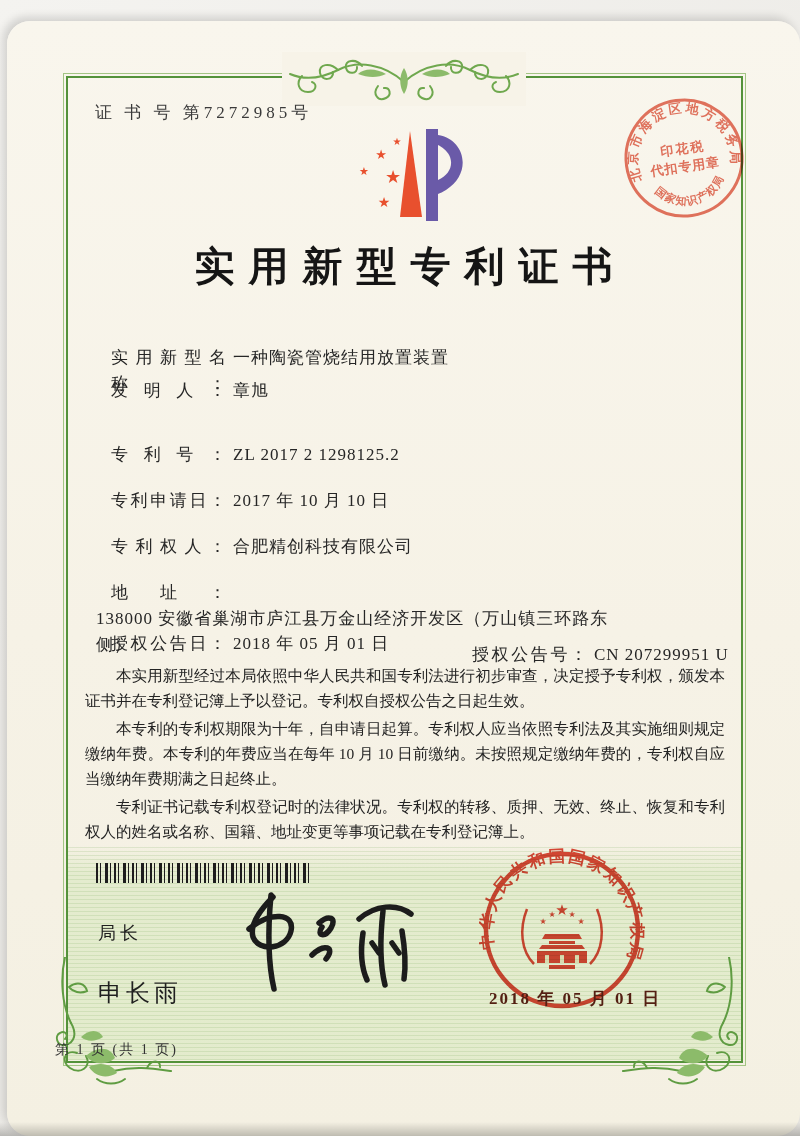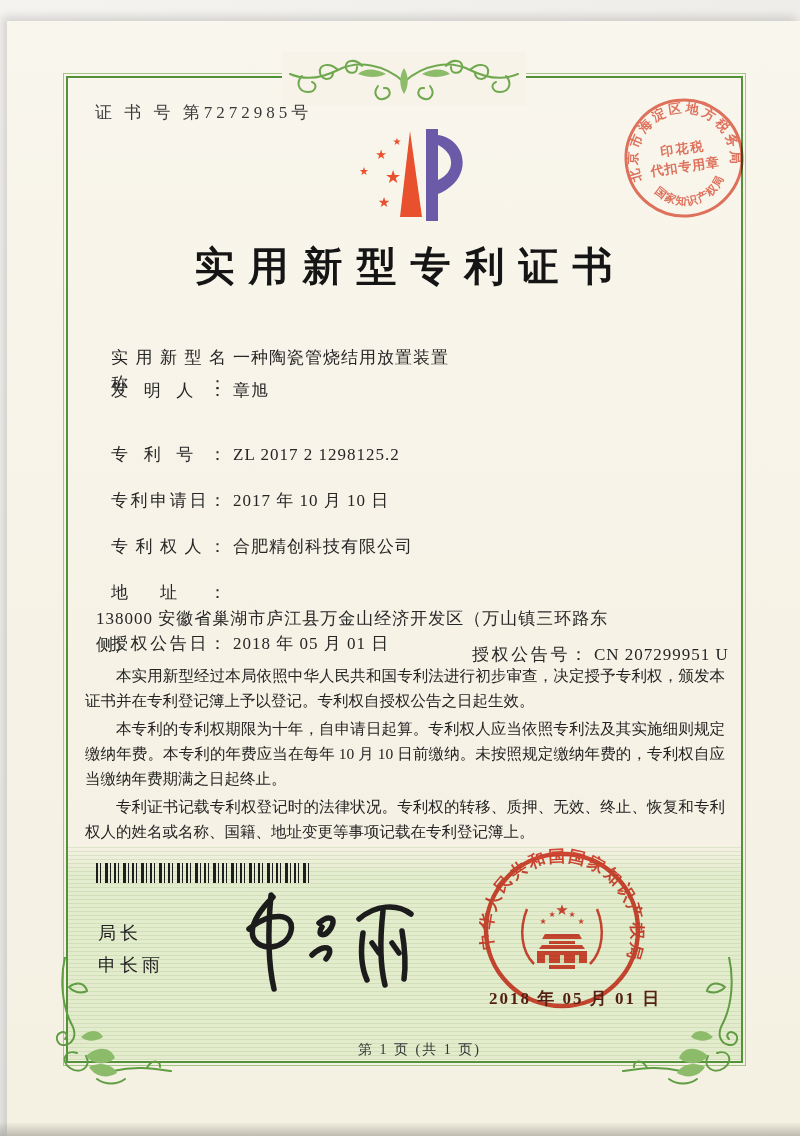--- a/index.html
+++ b/index.html
@@ -1,19 +1,19 @@
 <!DOCTYPE html>
 <html><head>
 <meta charset="utf-8">
 <style>
   html,body{margin:0;padding:0;}
   body{width:800px;height:1136px;background:#e9e7e2;font-family:"Liberation Serif","DejaVu Serif",serif;}
   .photo{position:relative;width:800px;height:1136px;overflow:hidden;background:linear-gradient(135deg,#f4f3f0 0%,#e7e5e0 100%);}
   .photo::after{content:"";position:absolute;left:0;right:0;bottom:0;height:14px;background:linear-gradient(180deg,rgba(0,0,0,0),rgba(0,0,0,.22));pointer-events:none;}
-  .paper{position:absolute;left:7px;top:21px;right:0;bottom:0;background:linear-gradient(180deg,#f9f6ed 0%,#f6f2e6 55%,#f4f0e2 100%);box-shadow:-4px -4px 9px rgba(0,0,0,.14);}
+  .paper{position:absolute;left:7px;top:21px;right:0;bottom:0;background:linear-gradient(180deg,#f9f6ed 0%,#f6f2e6 55%,#f4f0e2 100%);box-shadow:-4px -4px 9px rgba(0,0,0,.14);border-radius:23px;}
 
   .frame{position:absolute;left:56px;top:52px;width:681px;height:991px;border:1px solid #a3c584;}
   .frame::before{content:"";position:absolute;inset:2px;border:2px solid #54923a;}
   .band{position:absolute;left:4px;right:4px;bottom:5px;height:214px;
     background:
       repeating-linear-gradient(0deg, rgba(130,175,100,.20) 0 1px, rgba(130,175,100,0) 1px 4px),
       linear-gradient(180deg, rgba(214,231,188,0) 0, rgba(214,231,188,.55) 28px, rgba(216,232,190,.6) 100%);}
 
   .cert-number{position:absolute;left:88px;top:80px;font-size:17px;letter-spacing:4px;color:#3a3a3a;}
   .logo{position:absolute;left:332px;top:106px;width:126px;height:100px;}
@@ -26,31 +26,31 @@
   .addr{display:inline-block;width:525px;}
   .grant-no{position:absolute;left:361px;top:11px;}
 
   .paras{position:absolute;left:78px;top:642px;width:640px;font-size:15.5px;line-height:25px;color:#242424;text-align:justify;}
   .paras p{margin:0 0 3px 0;text-indent:2em;}
 
   .barcode{position:absolute;left:89px;top:842px;width:216px;height:20px;
     background:repeating-linear-gradient(90deg,#1d1d1d 0 2px,rgba(0,0,0,0) 2px 4px,#1d1d1d 4px 5px,rgba(0,0,0,0) 5px 9px,#1d1d1d 9px 12px,rgba(0,0,0,0) 12px 14px,#1d1d1d 14px 15px,rgba(0,0,0,0) 15px 18px);}
 
   .director{position:absolute;left:91px;top:900px;font-size:18px;letter-spacing:4px;color:#1f1f1f;}
-  .director-name{position:absolute;left:91px;top:932px;font-size:18px;letter-spacing:4px;color:#1f1f1f;}
+  .director-name{position:absolute;left:91px;top:956px;font-size:24px;letter-spacing:4px;color:#1f1f1f;}
   .signature{position:absolute;left:204px;top:862px;width:215px;height:115px;}
 
   .seal{position:absolute;left:472px;top:826px;width:166px;height:166px;opacity:.93;mix-blend-mode:multiply;}
   .seal-text{font-size:16.5px;letter-spacing:2.5px;fill:#dc3c2b;font-weight:bold;font-family:"Liberation Serif",serif;}
   .seal-date{position:absolute;left:482px;top:966px;font-size:17px;letter-spacing:2px;font-weight:600;color:#531f12;}
 
   .tax-stamp{position:absolute;left:612px;top:72px;width:130px;height:130px;opacity:.82;mix-blend-mode:multiply;transform:rotate(-8deg);}
   .tax-t{fill:#df5740;font-weight:bold;font-family:"Liberation Serif",serif;}
 
-  .footer{position:absolute;left:72px;width:681px;top:1020px;text-align:center;font-size:14px;letter-spacing:2px;color:#333;}
+  .footer{position:absolute;left:48px;width:681px;top:1020px;text-align:left;font-size:14px;letter-spacing:2px;color:#333;}
 
   .orn{position:absolute;pointer-events:none;}
   .orn-top{left:275px;top:31px;width:244px;height:54px;}
   .orn-bl{left:40px;top:936px;width:132px;height:134px;}
   .orn-br{left:608px;top:936px;width:132px;height:134px;transform:scaleX(-1);}
 </style>
 </head>
 <body>
 
 <div class="photo">

